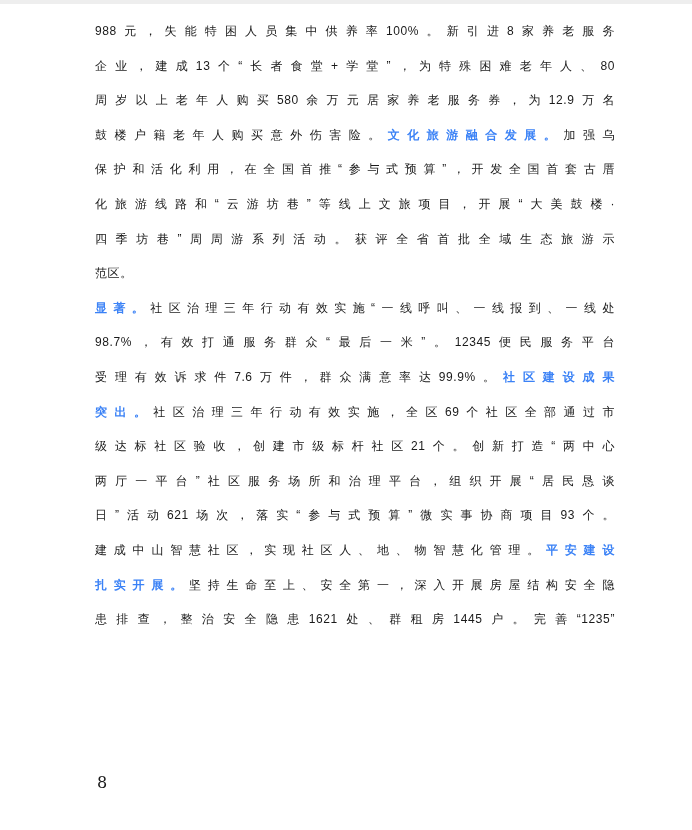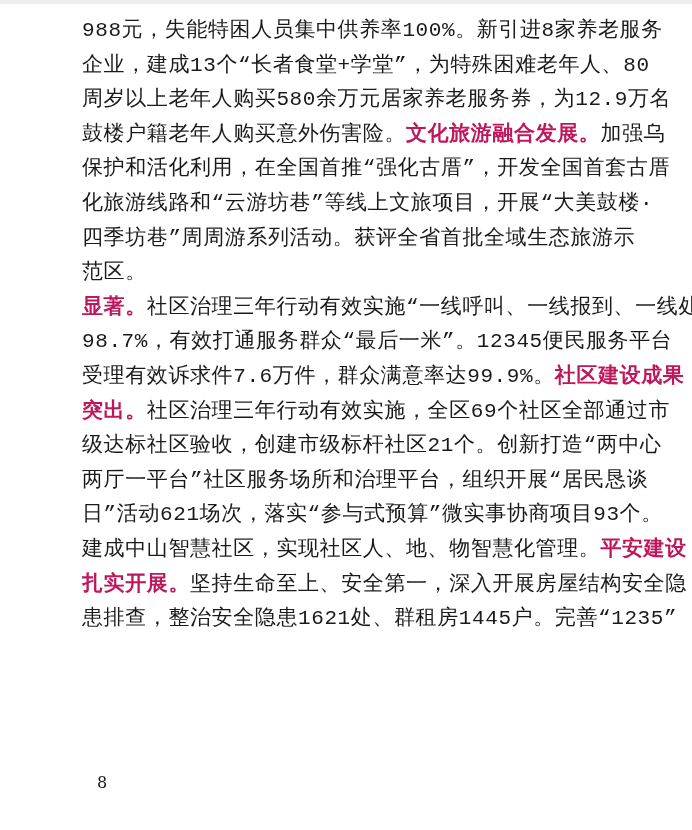--- a/index.html
+++ b/index.html
@@ -1,47 +1,47 @@
 <!DOCTYPE html>
 <html><head>
 <meta charset="utf-8">
 <style>
   html, body { margin: 0; padding: 0; background: #ffffff; }
   body { width: 692px; height: 830px; overflow: hidden; position: relative; }
   .topbar { position: absolute; left: 0; top: 0; width: 692px; height: 4px; background: #eeeeee; }
   .page {
-    position: absolute; left: 82px; top: 14px; width: 520px;
-    font-family: Liberation Mono, monospace;
-    font-size: 21px; color: #1a1a1a;
+    position: absolute; left: 95px; top: 14px; width: 520px;
+    font-family: Liberation Sans, sans-serif;
+    font-size: 12px; color: #1a1a1a;
   }
   .line {
     height: 34.6px; line-height: 34.6px; white-space: nowrap;
     text-align: justify; text-align-last: justify;
     letter-spacing: 0.6px;
   }
   .line.last { text-align-last: left; }
   .line.indent { padding-left: 34px; }
-  b { font-weight: bold; color: #be185d; }
+  b { font-weight: bold; color: #3b82f6; }
   .pagenum {
     position: absolute; left: 97px; top: 773px;
     font-family: "DejaVu Serif", "Liberation Serif", serif;
     font-size: 16px; color: #1a1a1a;
   }
 </style>
 </head>
 <body>
 
 <div class="topbar"></div>
 
 <div class="page" id="page">
     <div class="line"><span>988元，失能特困人员集中供养率100%。新引进8家养老服务</span></div>
     <div class="line"><span>企业，建成13个“长者食堂+学堂”，为特殊困难老年人、80</span></div>
     <div class="line"><span>周岁以上老年人购买580余万元居家养老服务券，为12.9万名</span></div>
     <div class="line"><span>鼓楼户籍老年人购买意外伤害险。</span><b>文化旅游融合发展。</b><span>加强乌</span></div>
-    <div class="line"><span>保护和活化利用，在全国首推“强化古厝”，开发全国首套古厝</span></div>
+    <div class="line"><span>保护和活化利用，在全国首推“参与式预算”，开发全国首套古厝</span></div>
     <div class="line"><span>化旅游线路和“云游坊巷”等线上文旅项目，开展“大美鼓楼·</span></div>
     <div class="line"><span>四季坊巷”周周游系列活动。获评全省首批全域生态旅游示</span></div>
     <div class="line last"><span>范区。</span></div>
     <div class="line"><b>显著。</b><span>社区治理三年行动有效实施“一线呼叫、一线报到、一线处</span></div>
     <div class="line"><span>98.7%，有效打通服务群众“最后一米”。12345便民服务平台</span></div>
     <div class="line"><span>受理有效诉求件7.6万件，群众满意率达99.9%。</span><b>社区建设成果</b></div>
     <div class="line"><b>突出。</b><span>社区治理三年行动有效实施，全区69个社区全部通过市</span></div>
     <div class="line"><span>级达标社区验收，创建市级标杆社区21个。创新打造“两中心</span></div>
     <div class="line"><span>两厅一平台”社区服务场所和治理平台，组织开展“居民恳谈</span></div>
     <div class="line"><span>日”活动621场次，落实“参与式预算”微实事协商项目93个。</span></div>

